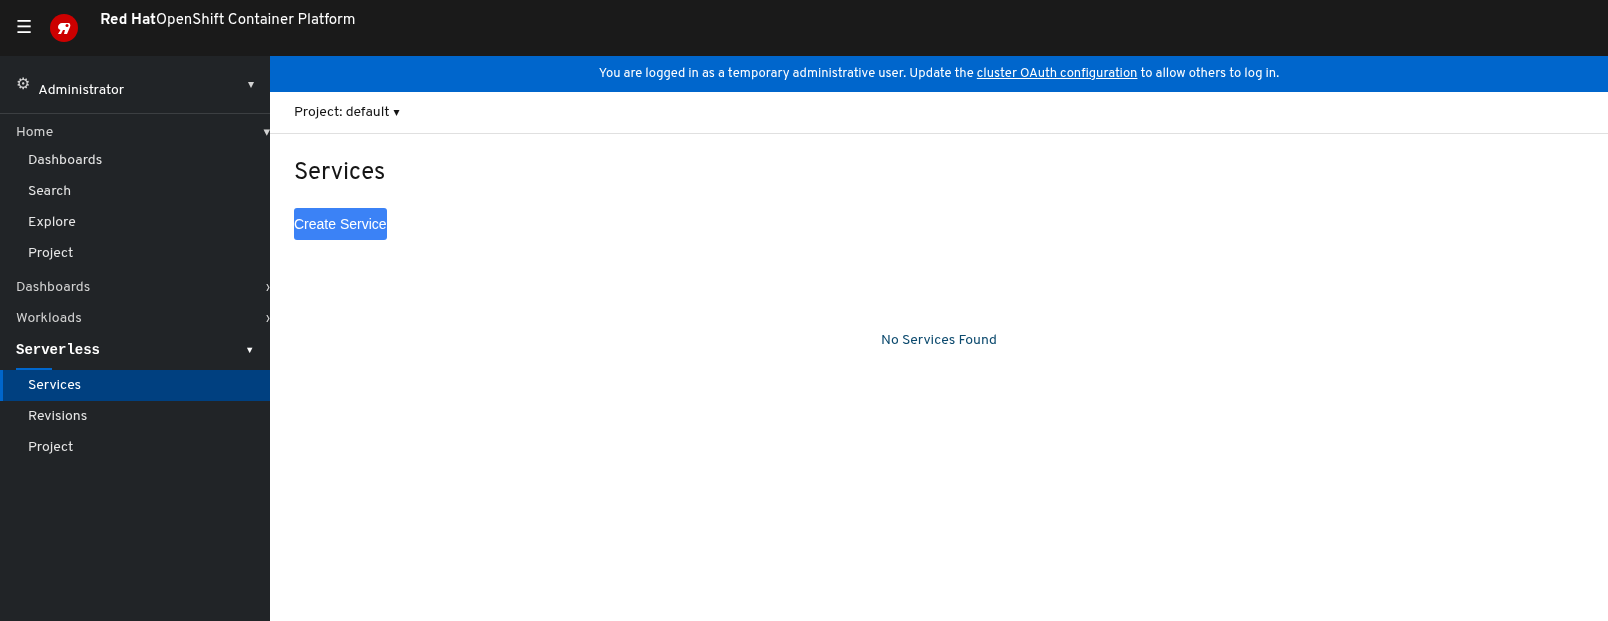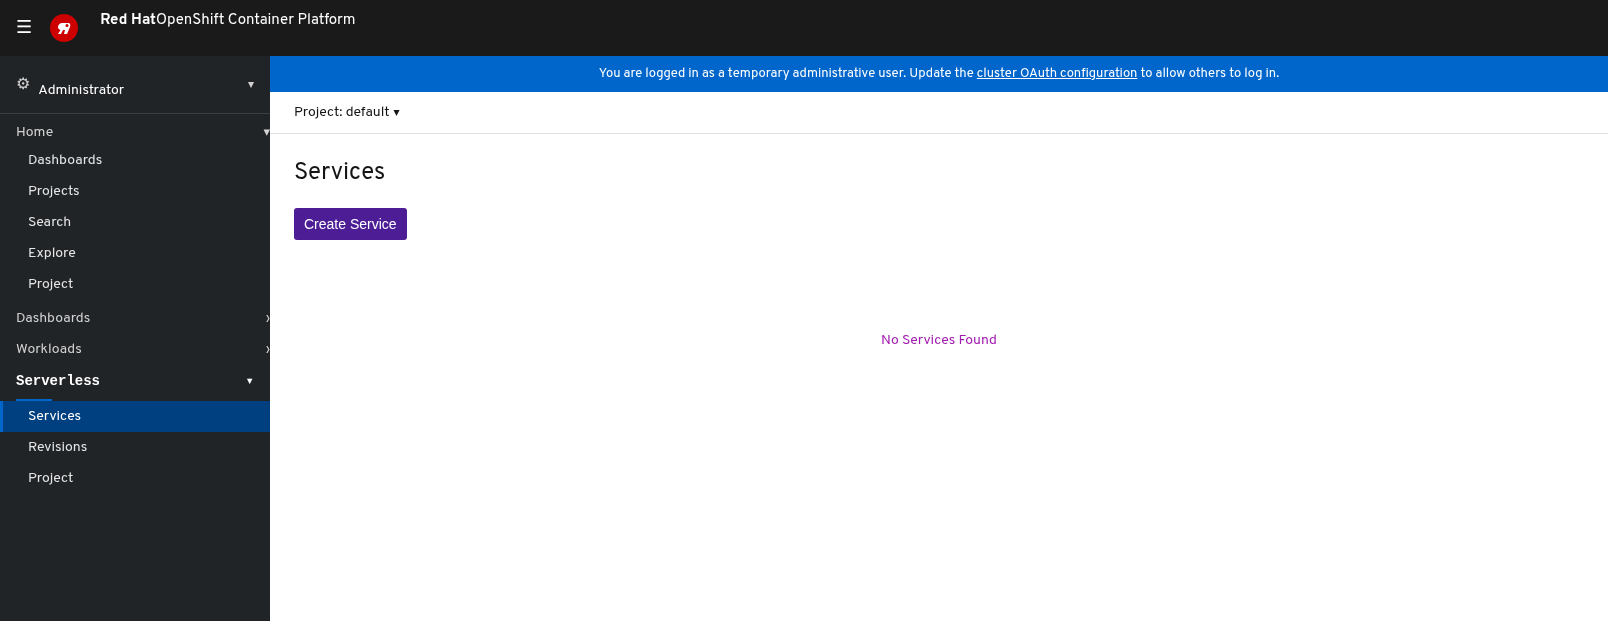--- a/index.html
+++ b/index.html
@@ -165,37 +165,37 @@
       padding: 24px 24px;
       flex: 1;
     }
     .page-title {
       font-size: 24px;
       font-weight: 400;
       color: #151515;
       margin-bottom: 20px;
     }
     .create-service-btn {
-      background: #4c1d95;
+      background: #3b82f6;
       color: #fff;
       border: none;
-      padding: 8px 10px;
+      padding: 8px 0;
       font-size: 14px;
       border-radius: 3px;
       cursor: pointer;
       font-weight: 400;
     }
 
     .empty-state {
       display: flex;
       align-items: center;
       justify-content: center;
       flex: 1;
       min-height: 200px;
-      color: #a21caf;
+      color: #0c4a6e;
       font-size: 14px;
     }
 
     
     .serverless-underline {
       height: 2px;
       background: #06c;
       width: 36px;
       margin: 0 16px 0 16px;
     }
@@ -231,23 +231,20 @@
     </div>
 
     <div class="sidebar-section-header">
       <span class="label">Home</span>
       <span>▾</span>
     </div>
     <div class="sidebar-item">
       <span>Dashboards</span>
     </div>
     <div class="sidebar-item">
-      <span>Projects</span>
-    </div>
-    <div class="sidebar-item">
       <span>Search</span>
     </div>
     <div class="sidebar-item">
       <span>Explore</span>
     </div>
     <div class="sidebar-item">
       <span>Project</span>
     </div>
 
     <div class="sidebar-section-header">

